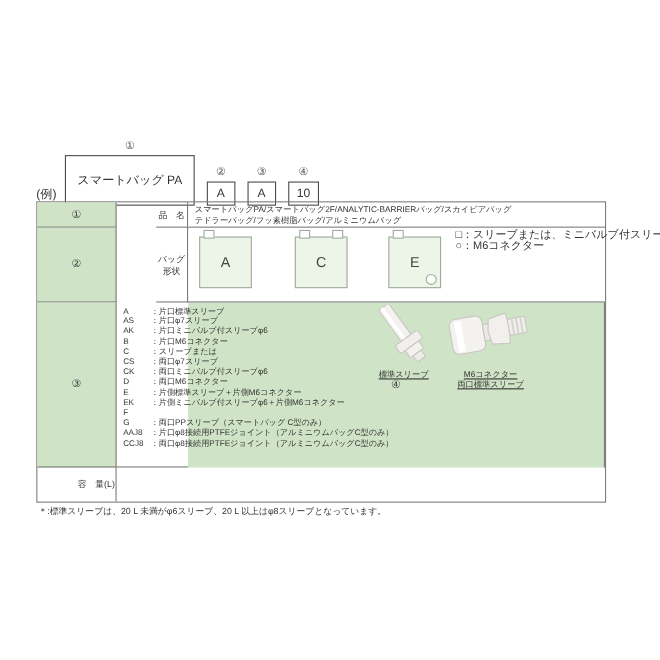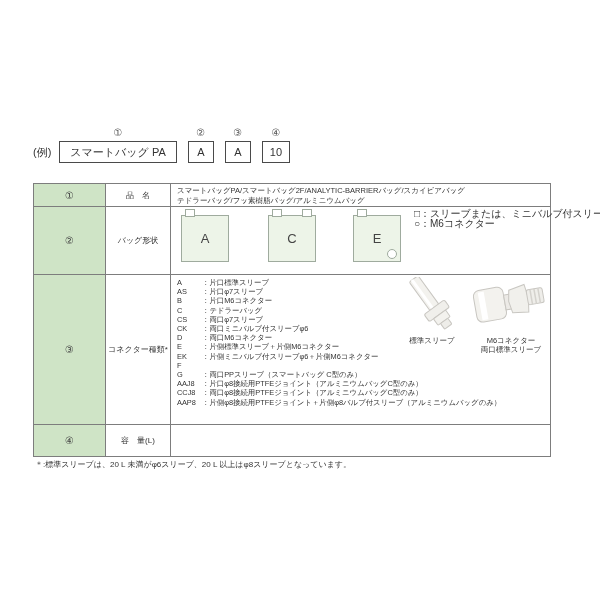--- a/index.html
+++ b/index.html
@@ -26,21 +26,21 @@
     border:1px solid #7d7d7d;box-sizing:border-box;
   }
   .cell{border-right:1px solid #7d7d7d;border-bottom:1px solid #7d7d7d;box-sizing:border-box;}
   .cell.last-row{border-bottom:none;}
   .cell.num{
     background:#cfe4c6;display:flex;align-items:center;justify-content:center;
     font-size:10px;color:#444;
   }
   .cell.lab{
     display:flex;align-items:center;justify-content:center;
-    font-size:8px;color:#333;text-align:center;
+    font-size:8px;color:#333;text-align:center;margin-left:36px;
   }
   .cell.val{border-right:none;position:relative;font-size:7.5px;line-height:10px;padding:2px 6px;}
   
   .bag{position:absolute;width:46px;height:45px;background:#edf4e8;border:1px solid #9fab9e;}
   .bag .tab{position:absolute;width:8px;height:6px;top:-7px;background:#fff;border:1px solid #9fab9e;}
   .bag .tab.left{left:3px;}
   .bag .tab.right{right:3px;}
   .bag .letter{
     position:absolute;inset:0;display:flex;align-items:center;justify-content:center;
     font-size:13px;color:#444;
@@ -49,36 +49,36 @@
     position:absolute;right:3px;bottom:2px;width:8px;height:8px;border-radius:50%;
     background:#fff;border:1px solid #9fab9e;
   }
   .shape-legend{position:absolute;left:243px;top:2px;font-size:10px;line-height:10px;white-space:nowrap;}
   
   .conn-list{position:absolute;left:6px;top:3px;}
   .conn-row{display:flex;font-size:7.4px;line-height:9.2px;white-space:nowrap;}
   .conn-row .code{width:25px;flex:none;}
   
   .photos{position:absolute;left:228px;top:0;width:152px;}
-  .photo{position:absolute;text-align:center;}
+  .photo{position:absolute;text-align:center;text-decoration:underline;}
   .photo .cap{font-size:7.5px;line-height:9px;color:#333;}
   
   .footnote{position:absolute;left:35px;top:459px;font-size:8px;color:#333;text-align:center;}
 </style>
 </head>
 <body>
 
 <div class="page">
 
   <div class="example">
     <span class="example-label">(例)</span>
     <span id="example-boxes" style="display:flex;align-items:flex-end;">
         <span class="ex-item" style="margin-left: 0px;">
           <span class="circ">①</span>
-          <span class="bx" style="padding: 0px 10px;">スマートバッグ PA</span>
+          <span class="bx" style="padding: 12px 10px;">スマートバッグ PA</span>
         </span>
         <span class="ex-item">
           <span class="circ">②</span>
           <span class="bx">A</span>
         </span>
         <span class="ex-item">
           <span class="circ">③</span>
           <span class="bx">A</span>
         </span>
         <span class="ex-item">
@@ -116,38 +116,41 @@
             <div class="m6dot"></div>
           </div>
         </div>
       <div class="shape-legend">
         <div>□：スリーブまたは、ミニバルブ付スリーブ</div>
         <div>○：M6コネクター</div>
       </div>
     </div>
 
     <div class="cell num">③</div>
-    <div class="cell lab">コネクター種類*</div>
     <div class="cell val">
       <div class="conn-list" id="connector-list">
           <div class="conn-row">
             <span class="code">A</span>
             <span>：片口標準スリーブ</span>
           </div>
           <div class="conn-row">
             <span class="code">AS</span>
             <span>：片口φ7スリーブ</span>
           </div>
           <div class="conn-row">
+            <span class="code">AK</span>
+            <span>：片口ミニバルブ付スリーブφ6</span>
+          </div>
+          <div class="conn-row">
             <span class="code">B</span>
             <span>：片口M6コネクター</span>
           </div>
           <div class="conn-row">
             <span class="code">C</span>
-            <span>：テドラーバッグ</span>
+            <span>：スリーブまたは</span>
           </div>
           <div class="conn-row">
             <span class="code">CS</span>
             <span>：両口φ7スリーブ</span>
           </div>
           <div class="conn-row">
             <span class="code">CK</span>
             <span>：両口ミニバルブ付スリーブφ6</span>
           </div>
           <div class="conn-row">
@@ -169,24 +172,20 @@
             <span class="code">G</span>
             <span>：両口PPスリーブ（スマートバッグ C型のみ）</span>
           </div>
           <div class="conn-row">
             <span class="code">AAJ8</span>
             <span>：片口φ8接続用PTFEジョイント（アルミニウムバッグC型のみ）</span>
           </div>
           <div class="conn-row">
             <span class="code">CCJ8</span>
             <span>：両口φ8接続用PTFEジョイント（アルミニウムバッグC型のみ）</span>
-          </div>
-          <div class="conn-row">
-            <span class="code">AAP8</span>
-            <span>：片側φ8接続用PTFEジョイント＋片側φ8バルブ付スリーブ（アルミニウムバッグのみ）</span>
           </div>
         </div>
       <div class="photos">
         <div class="photo" style="left:0;top:2px;width:66px;">
           <svg width="66" height="56" viewBox="0 0 66 56">
             <g transform="rotate(-36 33 28)">
               <rect x="28" y="-4" width="11" height="36" rx="2" fill="#f3f2ee" stroke="#c8c6c1" stroke-width="1"></rect>
               <rect x="30" y="-4" width="3" height="36" fill="#ffffff"></rect>
               <rect x="21" y="31" width="25" height="9" rx="2" fill="#f0efeb" stroke="#c8c6c1" stroke-width="1"></rect>
               <rect x="26" y="40" width="15" height="8" rx="1" fill="#f3f2ee" stroke="#c8c6c1" stroke-width="1"></rect>

